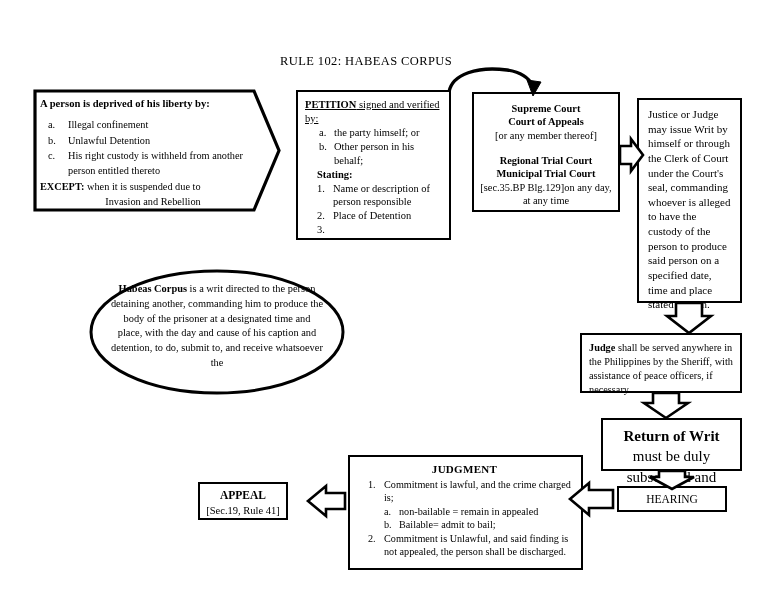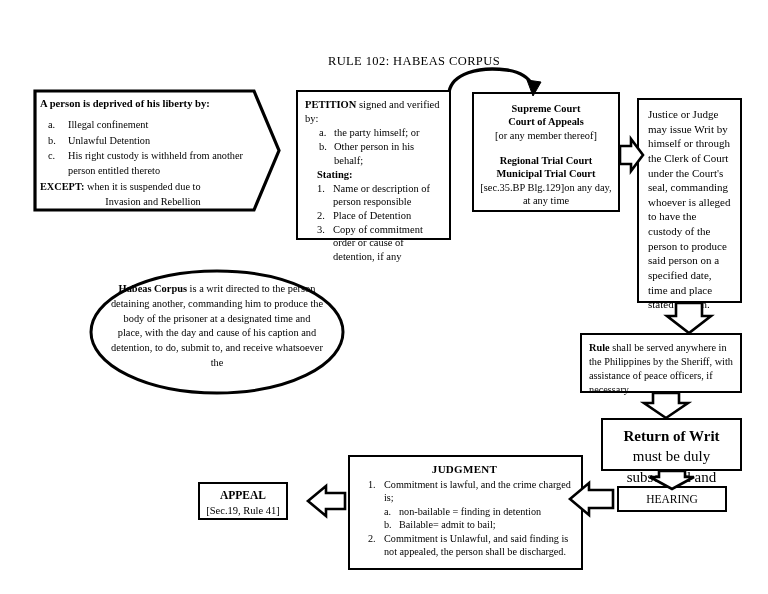--- a/index.html
+++ b/index.html
@@ -10,21 +10,21 @@
     color:#000;
     position:relative;
     overflow:hidden;
   }
   .canvas{position:absolute;left:0;top:0;width:768px;height:594px;}
   .node{position:absolute;box-sizing:border-box;}
 
   
   #title{
     left:280px;top:54px;width:220px;
-    text-align:right;font-size:12.5px;letter-spacing:.4px;
+    text-align:left;font-size:12.5px;letter-spacing:.4px;
   }
 
   
   .box{
     border:2.5px solid #000;
     background:#fff;
     font-size:10.5px;
     line-height:1.30;
   }
 
@@ -43,21 +43,21 @@
   #deprived .lead{font-weight:bold;font-size:10.6px;margin-bottom:7px;}
   .abclist{list-style:none;margin:0;padding:0;}
   .abclist li{display:flex;margin-bottom:1px;}
   .abclist .mk{width:20px;flex:none;text-align:left;padding-left:8px;}
   .abclist .tx{flex:1;}
   #deprived .exc{margin-top:2px;}
   #deprived .exc .t2{display:block;text-align:center;padding-left:14px;}
 
   
   #petition{left:296px;top:90px;width:155px;height:150px;padding:6px 6px 4px 7px;}
-  #petition .l1{margin-bottom:1px;}
+  #petition .l1{margin-bottom:1px;text-decoration:underline;}
   #petition .stating{font-weight:bold;padding-left:12px;margin-top:1px;}
   .numlist{list-style:none;margin:0;padding:0 0 0 12px;}
   .numlist li{display:flex;margin-bottom:0px;}
   .numlist .mk{width:16px;flex:none;}
   .numlist .tx{flex:1;}
   .abc2{list-style:none;margin:0;padding:0 0 0 14px;}
   .abc2 li{display:flex;}
   .abc2 .mk{width:15px;flex:none;}
   .abc2 .tx{flex:1;}
 
@@ -150,21 +150,20 @@
       <li>
           <span class="mk">1.</span>
           <span class="tx">Name or description of person responsible</span>
         </li>
       <li>
           <span class="mk">2.</span>
           <span class="tx">Place of Detention</span>
         </li>
       <li>
           <span class="mk">3.</span>
-          <span class="tx">Copy of commitment order or cause of detention, if any</span>
         </li>
     </ul>
   </div>
 
   <div class="node box" id="courts">
     <div class="grp">
       <div class="b">Supreme Court</div>
       <div class="b">Court of Appeals</div>
       <div>[or any member thereof]</div>
     </div>
@@ -172,41 +171,41 @@
     <div class="grp">
       <div class="b">Regional Trial Court</div>
       <div class="b">Municipal Trial Court</div>
       <div>[sec.35.BP Blg.129]on any day, at any time</div>
     </div>
   </div>
 
   <div class="node box" id="justice">Justice or Judge may issue Writ by himself or through the Clerk of Court under the Court's seal, commanding whoever is alleged to have the custody of the person to produce said person on a specified date, time and place stated therein.</div>
 
   <div class="node box" id="writserved">
-    <span class="hdr-b">Rule</span><span> shall be served anywhere in the Philippines by the Sheriff, with assistance of peace officers, if necessary</span>
+    <span class="hdr-b">Judge</span><span> shall be served anywhere in the Philippines by the Sheriff, with assistance of peace officers, if necessary</span>
   </div>
 
   <div class="node box" id="returnwrit">
     <span class="hdr-b">Return of Writ</span><span> must be duly subscribed and sworn to</span>
   </div>
 
   <div class="node box" id="hearing">HEARING</div>
 
   <div class="node box" id="judgment">
     <div class="ttl">JUDGMENT</div>
     <ul class="numlist">
       <li>
           <span class="mk">1.</span>
           <span class="tx">Commitment is lawful, and the crime charged is;</span>
         </li>
     </ul>
     <ul class="abc2" style="padding-left:28px">
       <li>
           <span class="mk">a.</span>
-          <span class="tx">non-bailable = finding in detention</span>
+          <span class="tx">non-bailable = remain in appealed</span>
         </li>
       <li>
           <span class="mk">b.</span>
           <span class="tx">Bailable= admit to bail;</span>
         </li>
     </ul>
     <ul class="numlist">
       <li>
           <span class="mk">2.</span>
           <span class="tx">Commitment is Unlawful, and said finding is not appealed, the person shall be discharged.</span>

